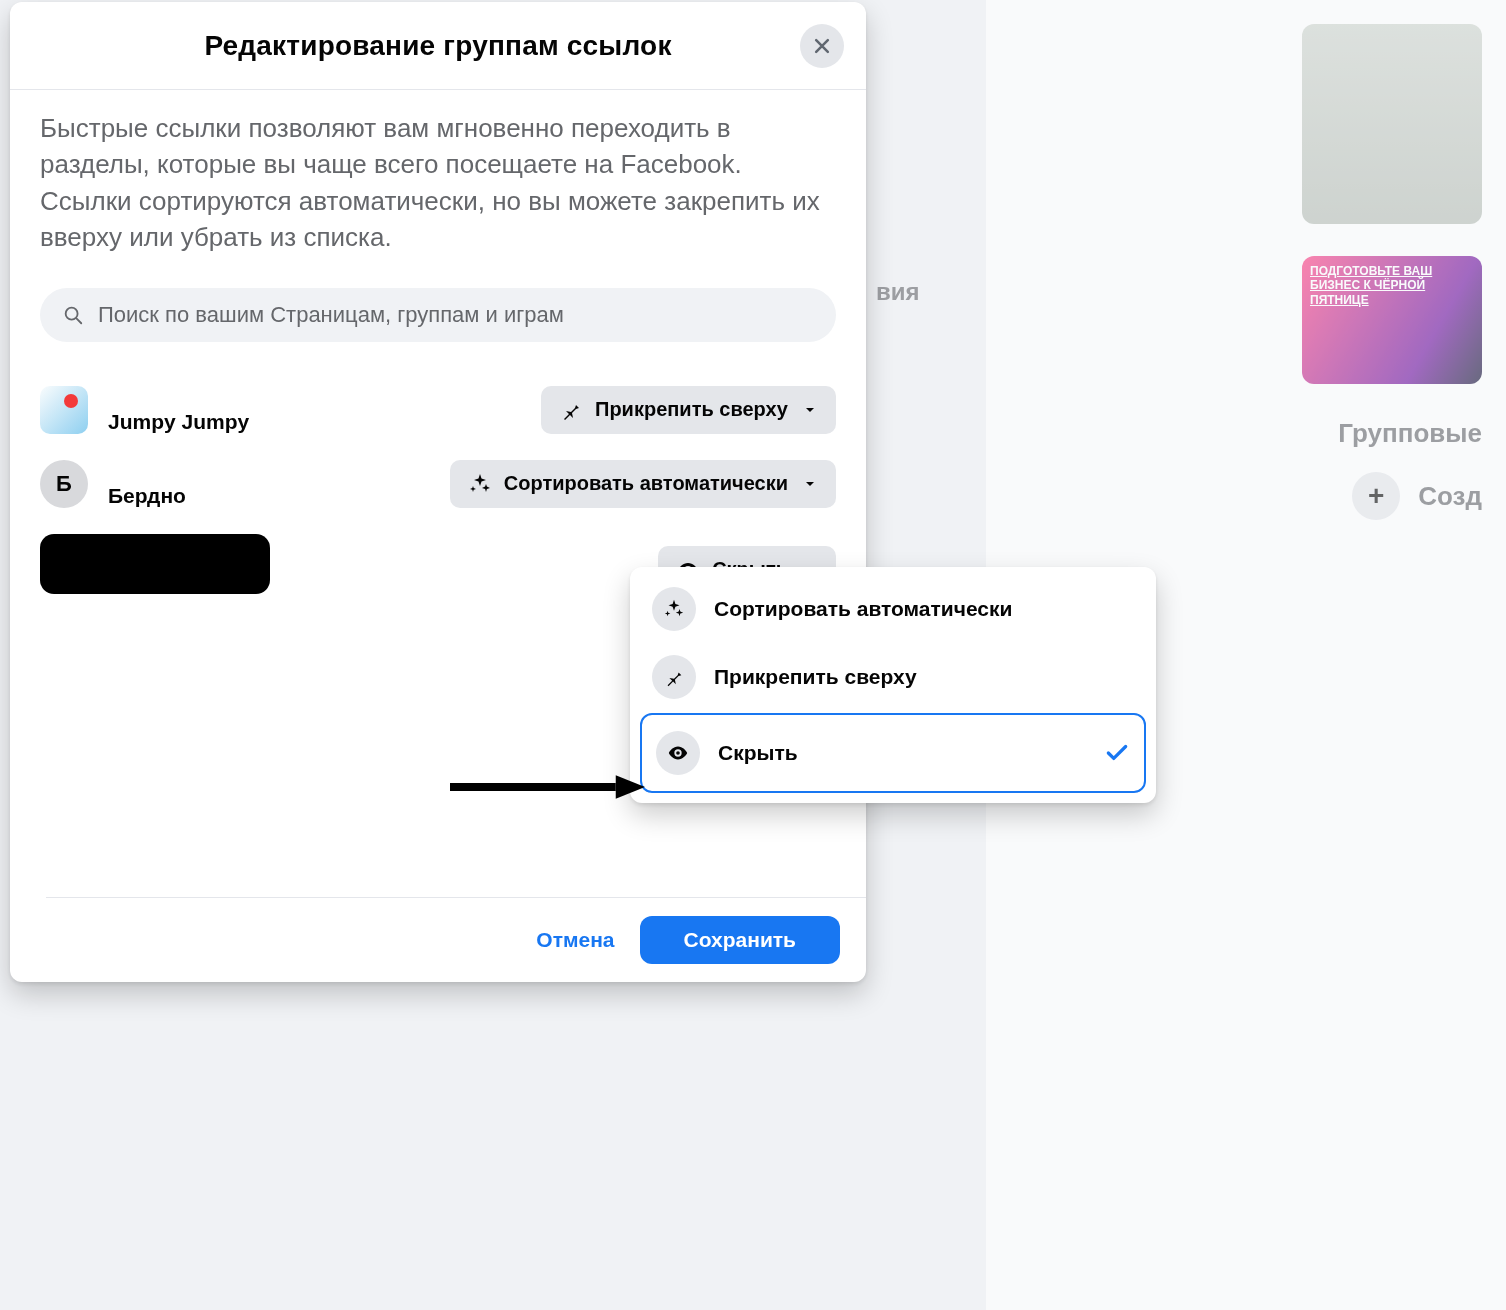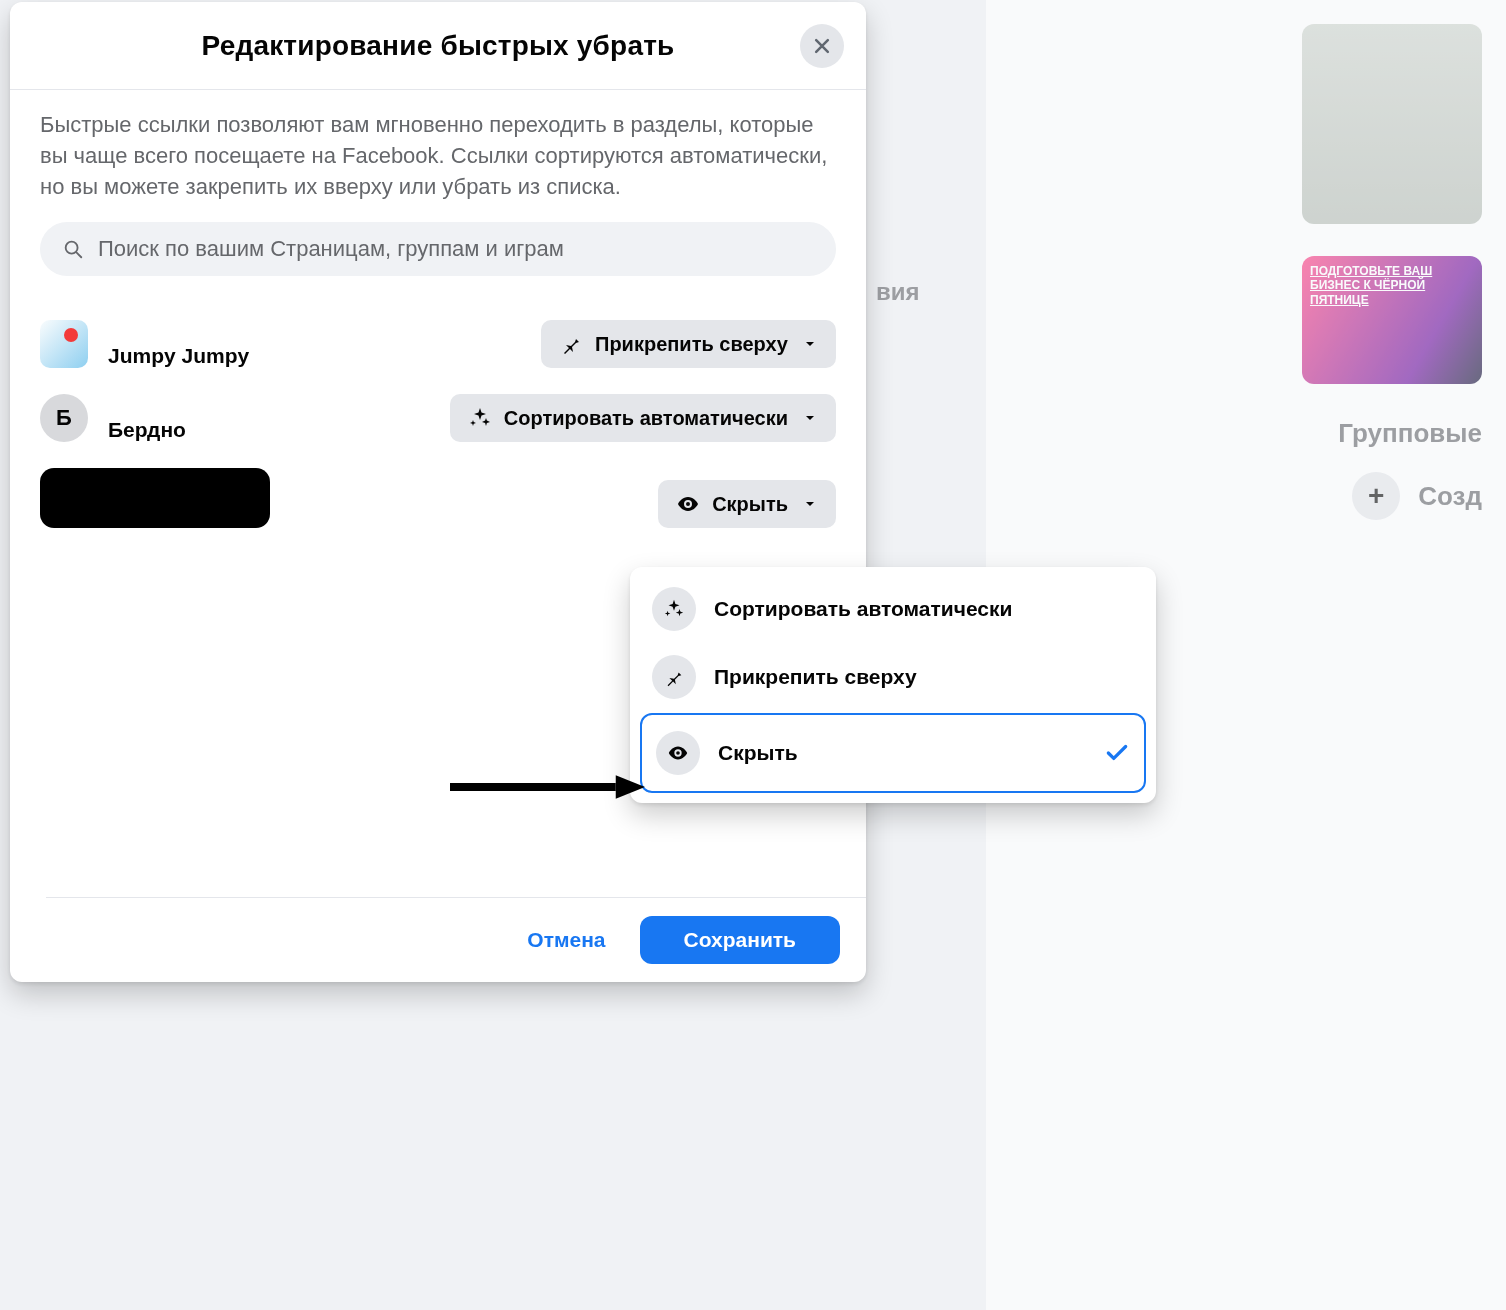--- a/index.html
+++ b/index.html
@@ -30,21 +30,21 @@
   }
   .modal-header {
     height: 88px; display:flex; align-items:center; justify-content:center; position:relative;
     border-bottom: 1px solid #e4e6eb;
   }
   .modal-title { font-size: 28px; font-weight: 800; color:#050505; letter-spacing:.2px;}
   .close-btn { position:absolute; right:22px; top:22px; width:44px; height:44px; border-radius:50%; background:#e4e6ea; display:flex;align-items:center;justify-content:center; cursor:pointer;}
   .close-btn svg { width:20px;height:20px; }
 
   .modal-body { padding: 20px 30px 0 30px; flex:1; overflow:visible; position:relative;}
-  .desc { font-size: 22px; line-height:1.4; color:#65676b; margin-bottom: 20px; }
+  .desc { font-size: 26px; line-height:1.4; color:#65676b; margin-bottom: 32px; }
 
   .search {
     display:flex; align-items:center; gap:14px;
     background:#f0f2f5; border-radius: 40px; padding: 14px 22px; margin-bottom: 44px;
   }
   .search svg{width:22px;height:22px;flex-shrink:0;}
   .search input { flex:1; border:none; background:transparent; font-size:22px; color:#65676b; outline:none;}
   .search input::placeholder { color:#65676b; }
 
   .row { display:flex; align-items:flex-end; gap:20px; margin-bottom: 26px; }
@@ -77,21 +77,21 @@
     width:44px;height:44px;border-radius:50%;background:#e4e6ea;display:flex;align-items:center;justify-content:center;
   }
   .menu-item .micon svg { width:22px;height:22px;}
   .menu-item .mlabel { font-size:21px; font-weight:600; color:#050505; flex:1;}
   .menu-item.selected { border:2px solid #1877f2; border-radius:12px; padding:16px 14px;}
   .menu-item.selected .check svg { width:26px;height:26px; stroke:#1877f2;}
   .check{width:26px;height:26px;}
 
   
   .modal-footer {
-    border-top:1px solid #e4e6eb; padding: 18px 26px; display:flex; justify-content:flex-end; gap:14px;margin-left:36px;
+    border-top:1px solid #e4e6eb; padding: 18px 26px; display:flex; justify-content:flex-end; gap:5px;margin-left:36px;
   }
   .btn-cancel { font-size:21px; font-weight:700; color:#1877f2; background:none; border:none; padding:12px 20px; cursor:pointer; border-radius:8px;}
   .btn-save { font-size:21px; font-weight:700; color:#fff; background:#1877f2; border:none; padding:12px 44px; border-radius:12px; cursor:pointer;}
 
   
   .arrow{
     position:absolute; top:775px; left:450px; width:195px; height:24px;
   }
   .arrow svg{width:100%;height:100%;}
 </style>
@@ -111,21 +111,21 @@
     <svg viewBox="0 0 24 24">
         <circle cx="5" cy="12" r="2"></circle>
         <circle cx="12" cy="12" r="2"></circle>
         <circle cx="19" cy="12" r="2"></circle>
       </svg>
   </div>
 </div>
 
 <div class="modal">
   <div class="modal-header">
-    <div class="modal-title">Редактирование быстрых убрать</div>
+    <div class="modal-title">Редактирование группам ссылок</div>
     <div class="close-btn">
       <svg viewBox="0 0 24 24">
           <path d="M5 5 L19 19 M19 5 L5 19" stroke="#606770" stroke-width="3" stroke-linecap="round"></path>
         </svg>
     </div>
   </div>
 
   <div class="modal-body">
     <div class="desc">Быстрые ссылки позволяют вам мгновенно переходить в разделы, которые вы чаще всего посещаете на Facebook. Ссылки сортируются автоматически, но вы можете закрепить их вверху или убрать из списка.</div>
 

